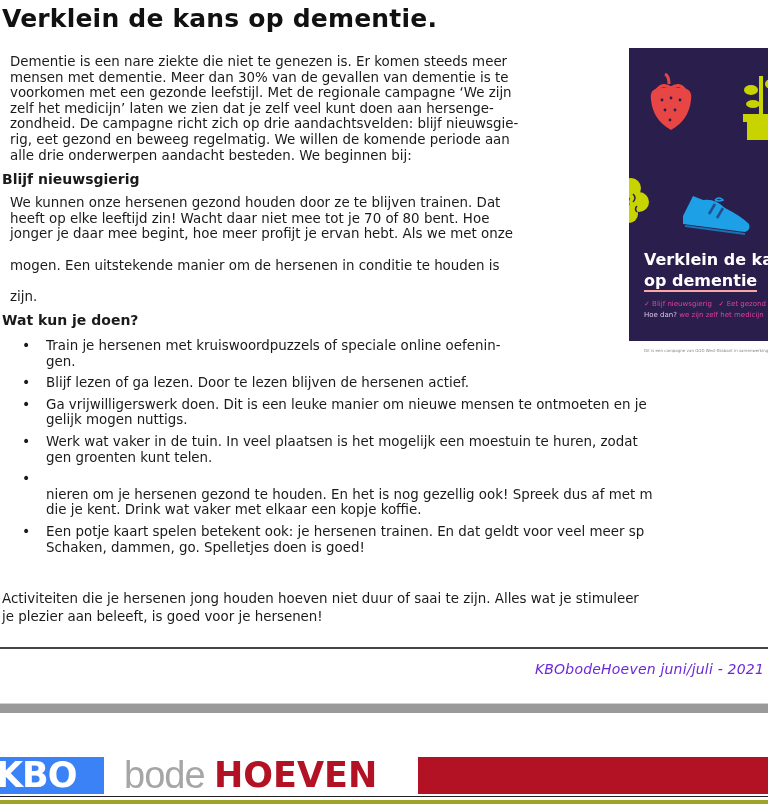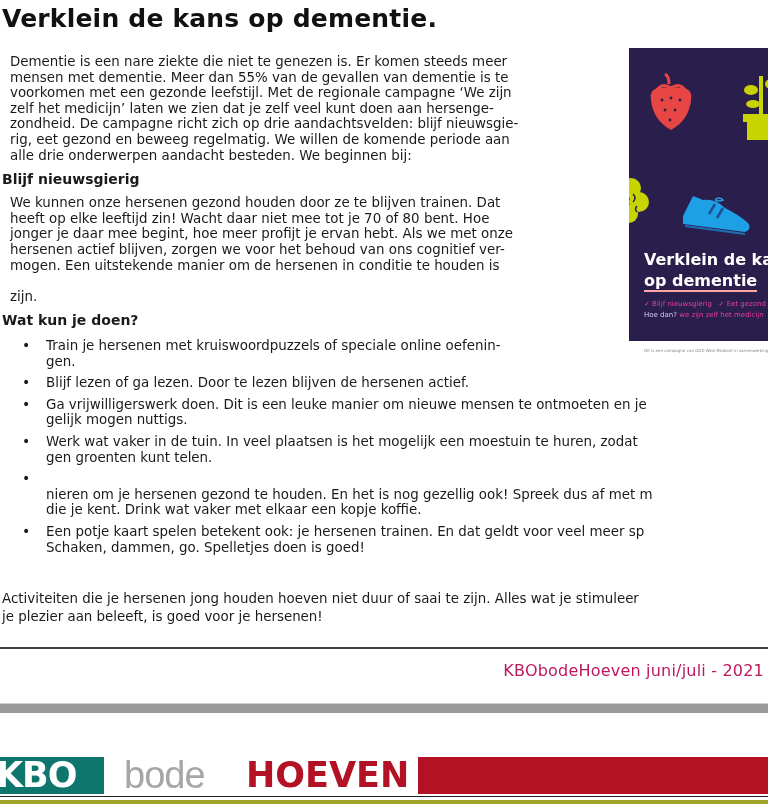--- a/index.html
+++ b/index.html
@@ -57,71 +57,71 @@
   .poster-tags .pink { color: #e040a0; }
   .poster-caption {
     position: absolute; left: 644px; top: 348px; width: 130px;
     font-size: 4px; color: #888; white-space: nowrap;
   }
 
   
   .rule-dark { position: absolute; left: 0; top: 647px; width: 768px; height: 2px; background: #444; }
   .footer-text {
     position: absolute; right: 4px; top: 661px;
-    font-size: 16px; color: #be185d; letter-spacing: 0.2px;
+    font-size: 14px; color: #6d28d9; letter-spacing: 0.2px; font-style: italic;
   }
   .rule-gray { position: absolute; left: 0; top: 703px; width: 768px; height: 9px; background: #9a9a9a; border-top: 1px solid #d0d0d0; }
 
   .brand {
     position: absolute; left: 0; top: 757px; height: 37px; width: 768px;
   }
   .brand .kbo {
     position: absolute; left: 0; top: 0; height: 37px; width: 104px;
-    background: #0f766e; color: #fff; font-weight: bold;
+    background: #3b82f6; color: #fff; font-weight: bold;
     font-family: "DejaVu Sans", sans-serif; font-size: 35px; line-height: 37px;
     letter-spacing: -1px; text-indent: -4px; overflow: hidden;
   }
   .brand .bode {
     position: absolute; left: 124px; top: 0; height: 37px;
     color: #a6a6a6; font-family: "Liberation Sans", sans-serif;
     font-size: 38px; line-height: 37px; letter-spacing: -1px;
   }
   .brand .hoeven {
     position: absolute; left: 214px; top: 0; height: 37px;
     color: #b31224; font-weight: bold; font-family: "DejaVu Sans", sans-serif;
-    font-size: 35px; line-height: 37px; letter-spacing: 0px; margin-left: 32px;
+    font-size: 35px; line-height: 37px; letter-spacing: 0px;
   }
   .brand .redbar {
     position: absolute; left: 418px; top: 0; height: 37px; right: 0;
     background: #b31224;
   }
   .rule-black { position: absolute; left: 0; top: 796px; width: 768px; height: 1px; background: #222; }
   .rule-olive { position: absolute; left: 0; top: 800px; width: 768px; height: 4px; background: #9fa32a; }
 </style>
 </head>
 <body>
 
 <h1 class="title">Verklein de kans op dementie.</h1>
 
 <div class="article">
   <p>
     <span>Dementie is een nare ziekte die niet te genezen is. Er komen steeds meer</span><br>
-    <span>mensen met dementie. Meer dan 55% van de gevallen van dementie is te</span><br>
+    <span>mensen met dementie. Meer dan 30% van de gevallen van dementie is te</span><br>
     <span>voorkomen met een gezonde leefstijl. Met de regionale campagne ‘We zijn</span><br>
     <span>zelf het medicijn’ laten we zien dat je zelf veel kunt doen aan hersenge-</span><br>
     <span>zondheid. De campagne richt zich op drie aandachtsvelden: blijf nieuwsgie-</span><br>
     <span>rig, eet gezond en beweeg regelmatig. We willen de komende periode aan</span><br>
     <span>alle drie onderwerpen aandacht besteden. We beginnen bij:</span>
   </p>
   <h3 class="sub">Blijf nieuwsgierig</h3>
   <p>
     <span>We kunnen onze hersenen gezond houden door ze te blijven trainen. Dat</span><br>
     <span>heeft op elke leeftijd zin! Wacht daar niet mee tot je 70 of 80 bent. Hoe</span><br>
     <span>jonger je daar mee begint, hoe meer profijt je ervan hebt. Als we met onze</span><br>
-    <span>hersenen actief blijven, zorgen we voor het behoud van ons cognitief ver-</span><br>
+    <br>
     <span>mogen. Een uitstekende manier om de hersenen in conditie te houden is</span><br>
     <br>
     <span>zijn.</span>
   </p>
   <h3 class="sub sub2">Wat kun je doen?</h3>
 </div>
 
 <ul class="tips">
   <li class="narrow">
     <span class="bullet">•</span>

